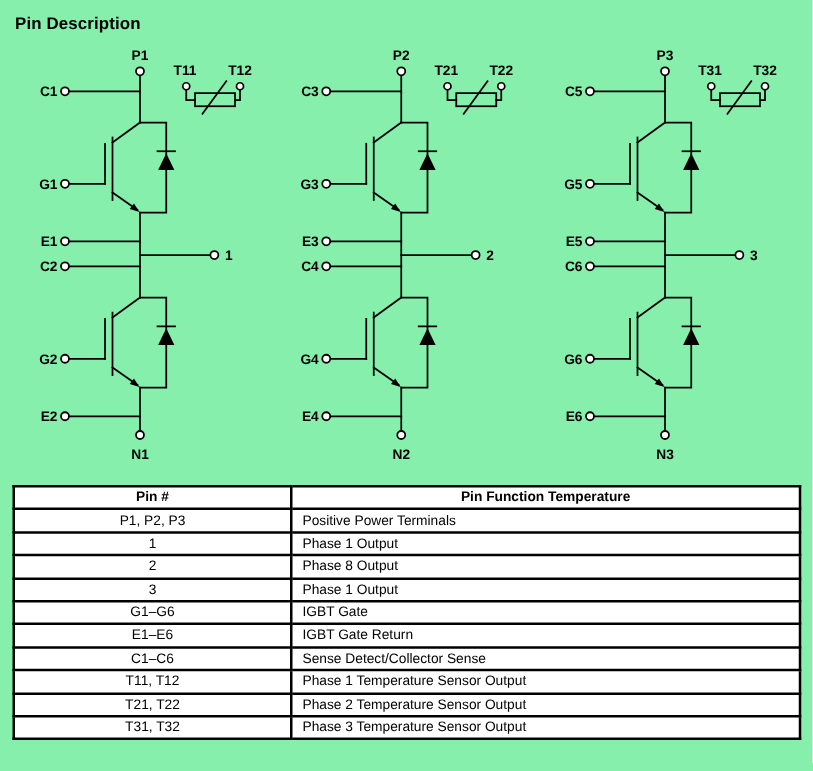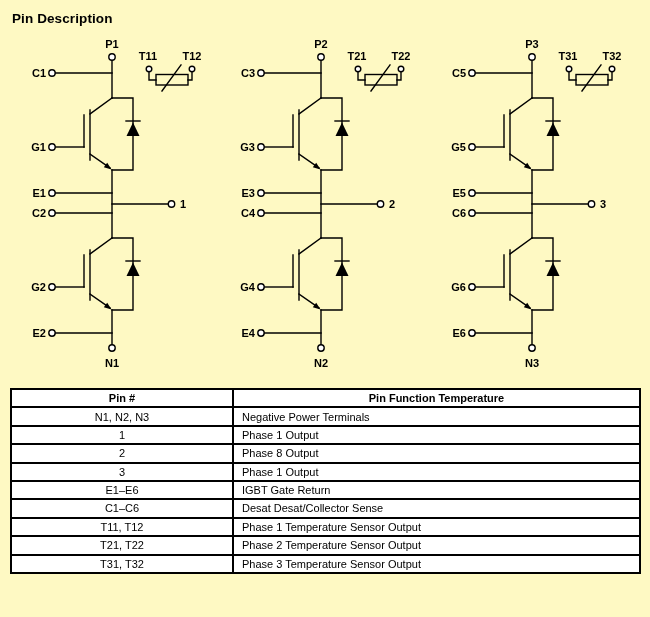--- a/index.html
+++ b/index.html
@@ -9,21 +9,21 @@
     width: 650px;
     height: 617px;
     overflow: hidden;
     font-family: "Liberation Sans", sans-serif;
     color: #000;
   }
   .stage {
     position: relative;
     width: 650px;
     height: 617px;
-    background: #fef9c3;
+    background: #86efac;
   }
   .page-heading {
     position: absolute;
     left: 12px;
     top: 11px;
     font-size: 13.5px;
     font-weight: bold;
     letter-spacing: 0.1px;
   }
   svg.schematic {
@@ -195,42 +195,46 @@
         <col>
       </colgroup>
     <thead>
       <tr>
         <th>Pin #</th>
         <th>Pin Function Temperature</th>
       </tr>
     </thead>
     <tbody>
       <tr>
-        <td class="pin-col">N1, N2, N3</td>
-        <td class="desc-col">Negative Power Terminals</td>
+        <td class="pin-col">P1, P2, P3</td>
+        <td class="desc-col">Positive Power Terminals</td>
       </tr>
       <tr>
         <td class="pin-col">1</td>
         <td class="desc-col">Phase 1 Output</td>
       </tr>
       <tr>
         <td class="pin-col">2</td>
         <td class="desc-col">Phase 8 Output</td>
       </tr>
       <tr>
         <td class="pin-col">3</td>
         <td class="desc-col">Phase 1 Output</td>
       </tr>
       <tr>
+        <td class="pin-col">G1–G6</td>
+        <td class="desc-col">IGBT Gate</td>
+      </tr>
+      <tr>
         <td class="pin-col">E1–E6</td>
         <td class="desc-col">IGBT Gate Return</td>
       </tr>
       <tr>
         <td class="pin-col">C1–C6</td>
-        <td class="desc-col">Desat Desat/Collector Sense</td>
+        <td class="desc-col">Sense Detect/Collector Sense</td>
       </tr>
       <tr>
         <td class="pin-col">T11, T12</td>
         <td class="desc-col">Phase 1 Temperature Sensor Output</td>
       </tr>
       <tr>
         <td class="pin-col">T21, T22</td>
         <td class="desc-col">Phase 2 Temperature Sensor Output</td>
       </tr>
       <tr>

